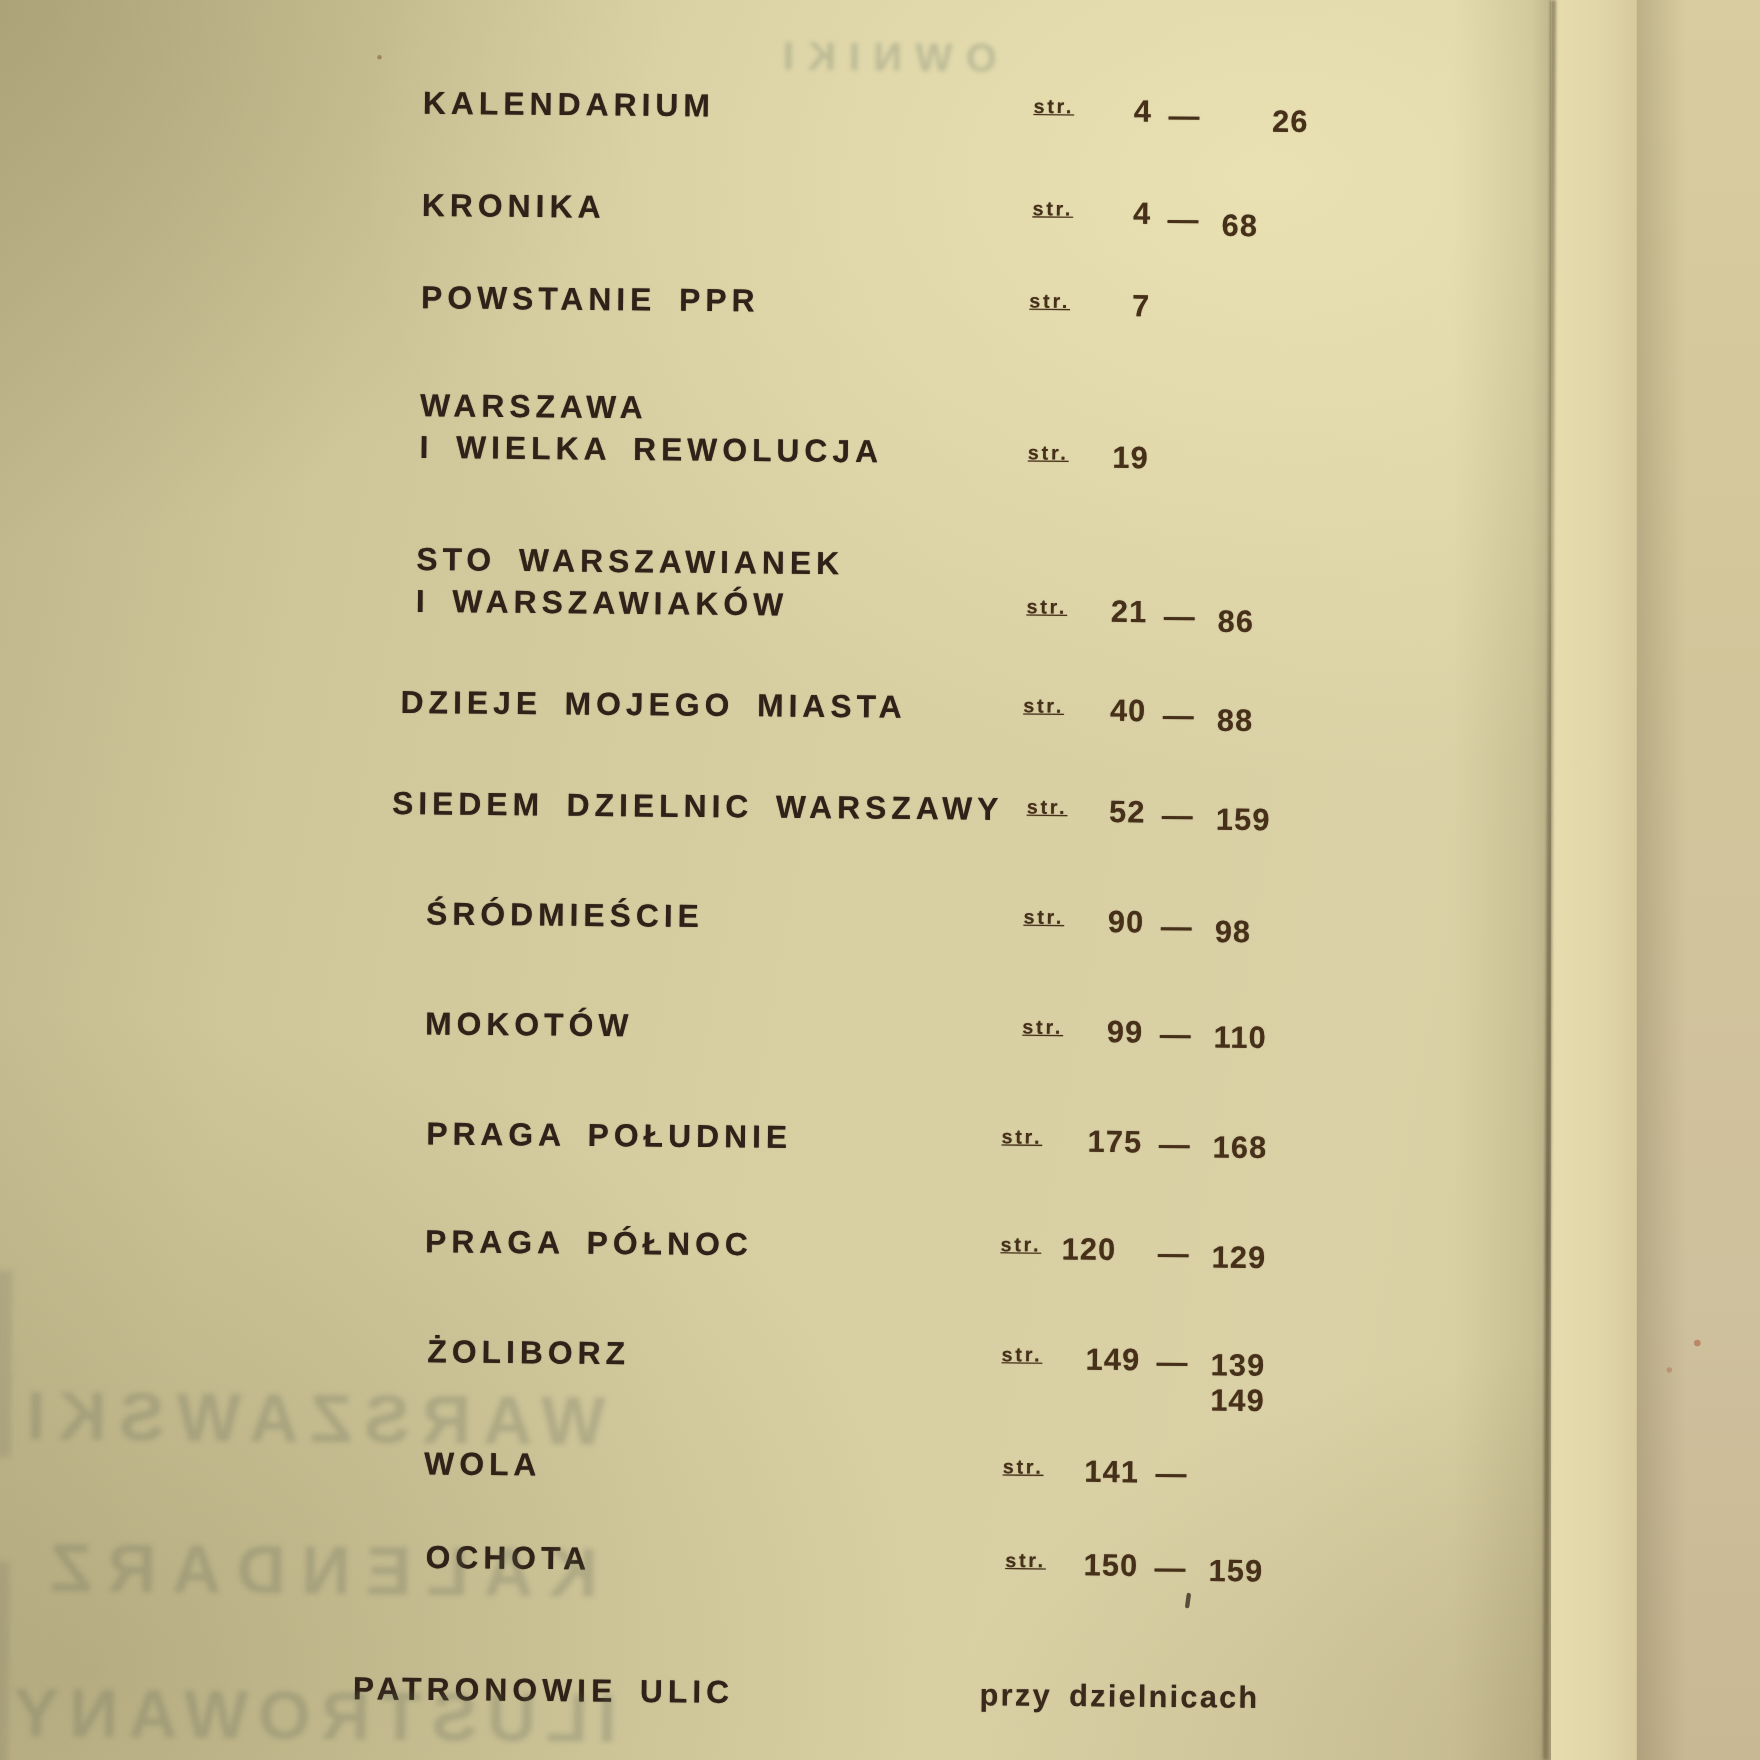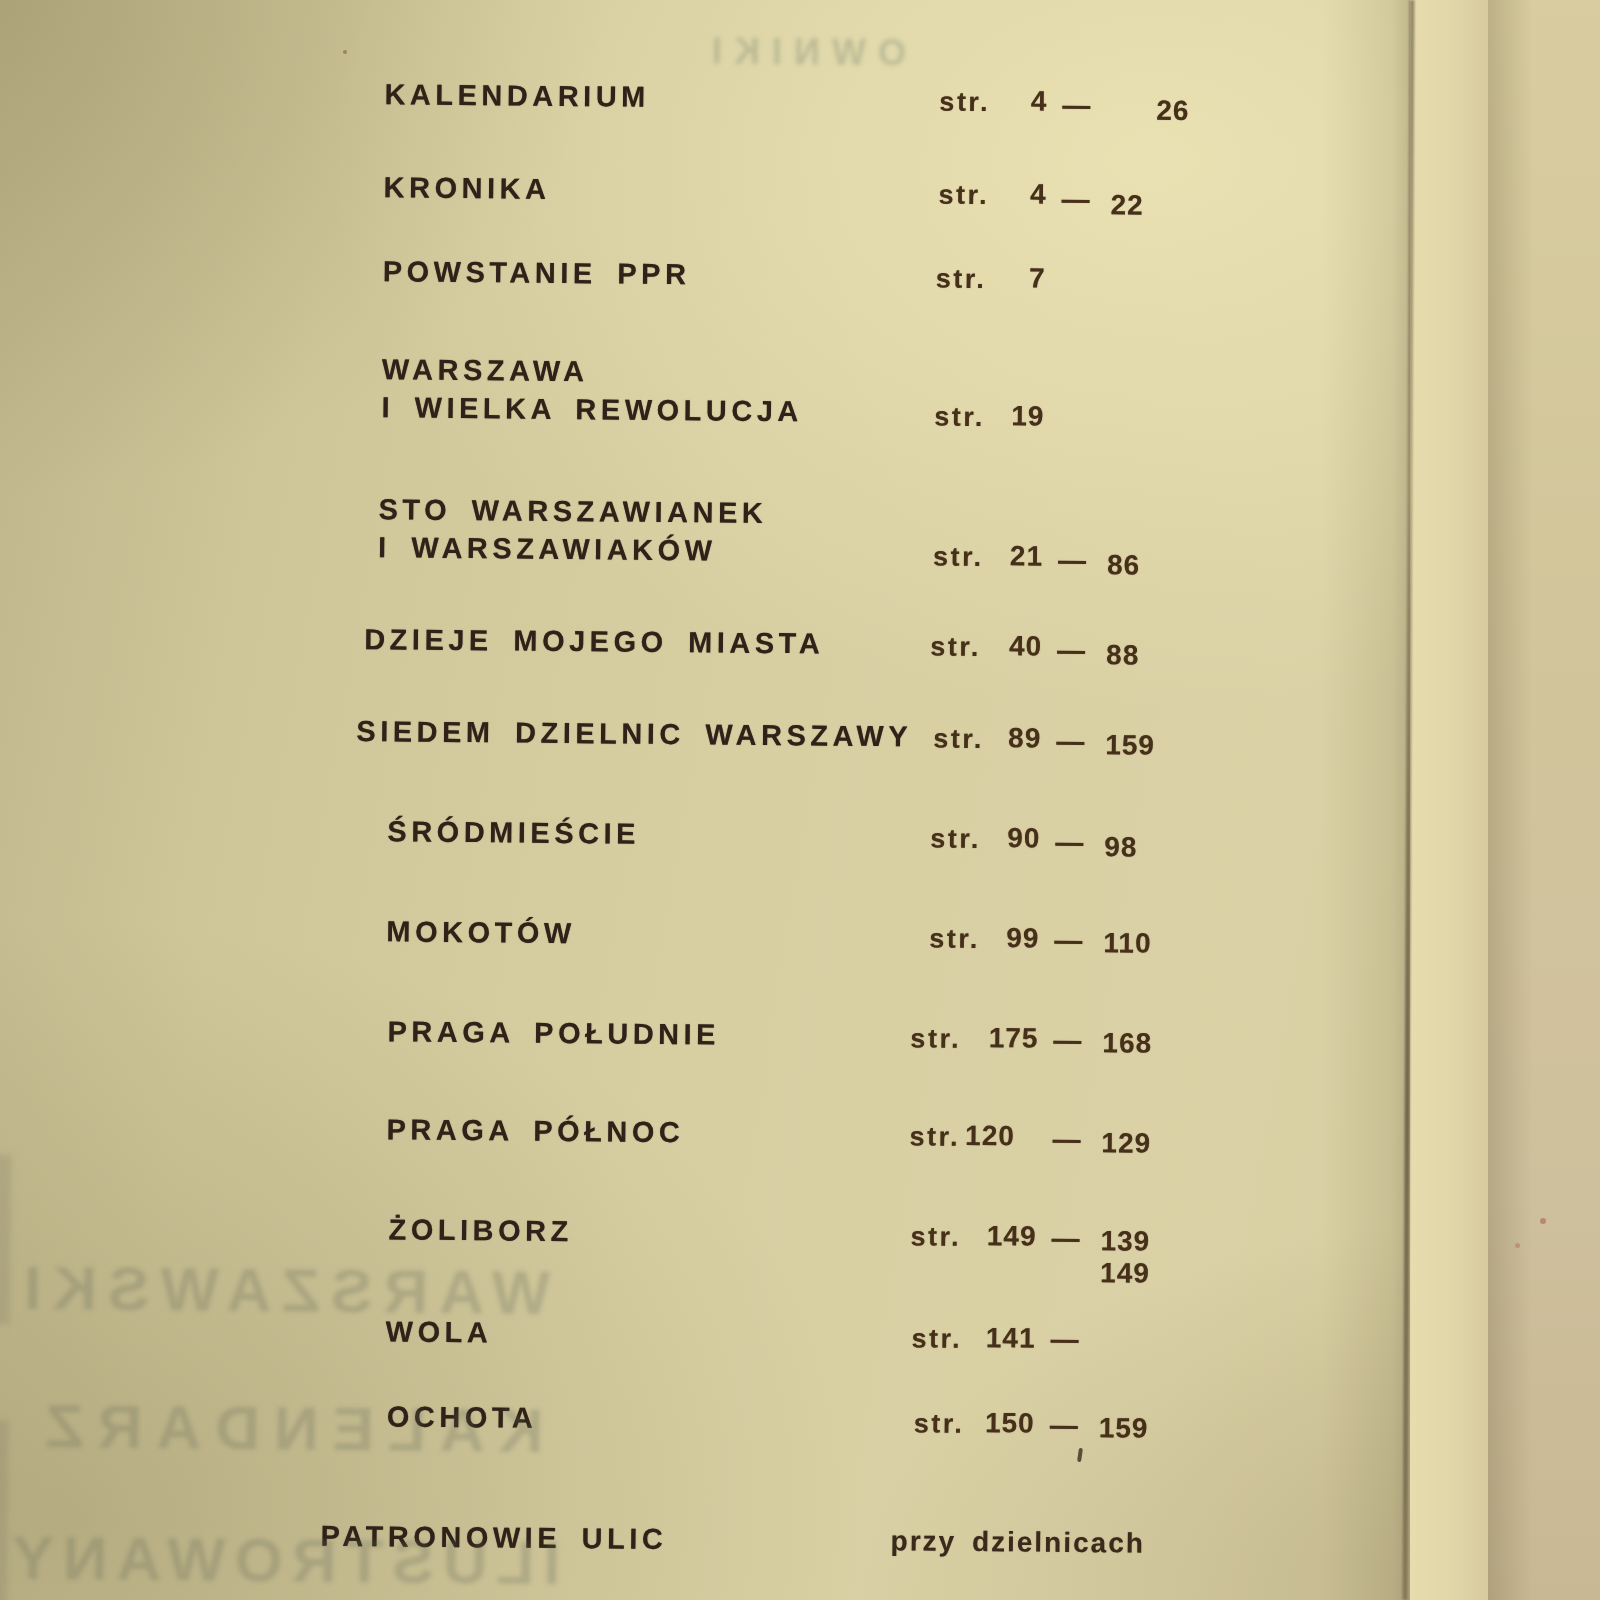--- a/index.html
+++ b/index.html
@@ -29,21 +29,21 @@
     background:linear-gradient(180deg,#d8cca0 0%,#d2c59b 40%,#cfc09d 75%,#c8b893 100%);}
   .right-page::before{content:"";position:absolute;left:0;top:0;width:45px;height:100%;
     background:linear-gradient(90deg,rgba(105,92,60,.25),rgba(105,92,60,0));}
 
   .rot{position:absolute;left:0;top:0;width:1600px;height:1600px;transform:rotate(.55deg);transform-origin:40px 40px;}
 
   .toc-title,.toc-title2{
     position:absolute;font-weight:700;font-size:29px;letter-spacing:4.5px;word-spacing:8px;
     color:#302218;text-shadow:0 0 1px rgba(48,35,26,.55);white-space:pre;}
   .pg{position:absolute;font-weight:700;color:#47301a;text-shadow:0 0 1px rgba(70,48,26,.5);white-space:pre;}
-  .pg-str{font-size:27px;letter-spacing:2.5px;}
+  .pg-str{font-size:18px;letter-spacing:2.5px;text-decoration:underline;}
   .pg-n1{font-size:28px;width:95px;text-align:right;letter-spacing:1px;}
   .pg-dash{font-size:28px;width:46px;text-align:center;}
   .pg-n2{font-size:28px;letter-spacing:1px;}
   .pg-note{font-size:28px;letter-spacing:2px;word-spacing:6px;color:#3a2a1c;}
 
   .ghost{position:absolute;font-weight:700;color:rgba(98,103,86,.26);
     transform:scaleX(-1);filter:blur(2.2px);white-space:pre;}
   .ghost-top{font-size:36px;letter-spacing:12px;color:rgba(120,133,110,.34);filter:blur(2px);}
   .ghost-l1{font-size:62px;letter-spacing:11px;}
   .ghost-l2{font-size:62px;letter-spacing:14px;}
@@ -65,42 +65,42 @@
     <div id="rows">
         <div class="toc-title" style="left: 385px; top: 75px;">KALENDARIUM</div>
         <div class="pg pg-str" style="left: 940px; top: 78px;">str.</div>
         <div class="pg pg-n1" style="left: 953px; top: 76px;">4</div>
         <div class="pg pg-dash" style="left: 1054px; top: 80px;">—</div>
         <div class="pg pg-n2" style="left: 1112px; top: 84px; margin-left: 45px;">26</div>
         <div class="toc-title" style="left: 385px; top: 168px;">KRONIKA</div>
         <div class="pg pg-str" style="left: 940px; top: 171px;">str.</div>
         <div class="pg pg-n1" style="left: 953px; top: 169px;">4</div>
         <div class="pg pg-dash" style="left: 1054px; top: 174px;">—</div>
-        <div class="pg pg-n2" style="left: 1112px; top: 179px;">22</div>
+        <div class="pg pg-n2" style="left: 1112px; top: 179px;">68</div>
         <div class="toc-title" style="left: 385px; top: 252px;">POWSTANIE PPR</div>
         <div class="pg pg-str" style="left: 938px; top: 255px;">str.</div>
         <div class="pg pg-n1" style="left: 953px; top: 253px;">7</div>
         <div class="toc-title" style="left: 385px; top: 350px;">WARSZAWA</div>
         <div class="toc-title2" style="left: 385px; top: 388px;">I WIELKA REWOLUCJA</div>
         <div class="pg pg-str" style="left: 938px; top: 393px;">str.</div>
         <div class="pg pg-n1" style="left: 953px; top: 391px;">19</div>
         <div class="toc-title" style="left: 383px; top: 490px;">STO WARSZAWIANEK</div>
         <div class="toc-title2" style="left: 383px; top: 528px;">I WARSZAWIAKÓW</div>
         <div class="pg pg-str" style="left: 938px; top: 533px;">str.</div>
         <div class="pg pg-n1" style="left: 953px; top: 531px;">21</div>
         <div class="pg pg-dash" style="left: 1054px; top: 535px;">—</div>
         <div class="pg pg-n2" style="left: 1112px; top: 539px;">86</div>
         <div class="toc-title" style="left: 370px; top: 620px;">DZIEJE MOJEGO MIASTA</div>
         <div class="pg pg-str" style="left: 936px; top: 623px;">str.</div>
         <div class="pg pg-n1" style="left: 953px; top: 621px;">40</div>
         <div class="pg pg-dash" style="left: 1054px; top: 625px;">—</div>
         <div class="pg pg-n2" style="left: 1112px; top: 629px;">88</div>
         <div class="toc-title" style="left: 363px; top: 712px;">SIEDEM DZIELNIC WARSZAWY</div>
         <div class="pg pg-str" style="left: 940px; top: 715px;">str.</div>
-        <div class="pg pg-n1" style="left: 953px; top: 713px;">89</div>
+        <div class="pg pg-n1" style="left: 953px; top: 713px;">52</div>
         <div class="pg pg-dash" style="left: 1054px; top: 716px;">—</div>
         <div class="pg pg-n2" style="left: 1112px; top: 719px;">159</div>
         <div class="toc-title" style="left: 395px; top: 812px;">ŚRÓDMIEŚCIE</div>
         <div class="pg pg-str" style="left: 938px; top: 815px;">str.</div>
         <div class="pg pg-n1" style="left: 953px; top: 813px;">90</div>
         <div class="pg pg-dash" style="left: 1054px; top: 817px;">—</div>
         <div class="pg pg-n2" style="left: 1112px; top: 821px;">98</div>
         <div class="toc-title" style="left: 395px; top: 912px;">MOKOTÓW</div>
         <div class="pg pg-str" style="left: 938px; top: 915px;">str.</div>
         <div class="pg pg-n1" style="left: 953px; top: 913px;">99</div>

